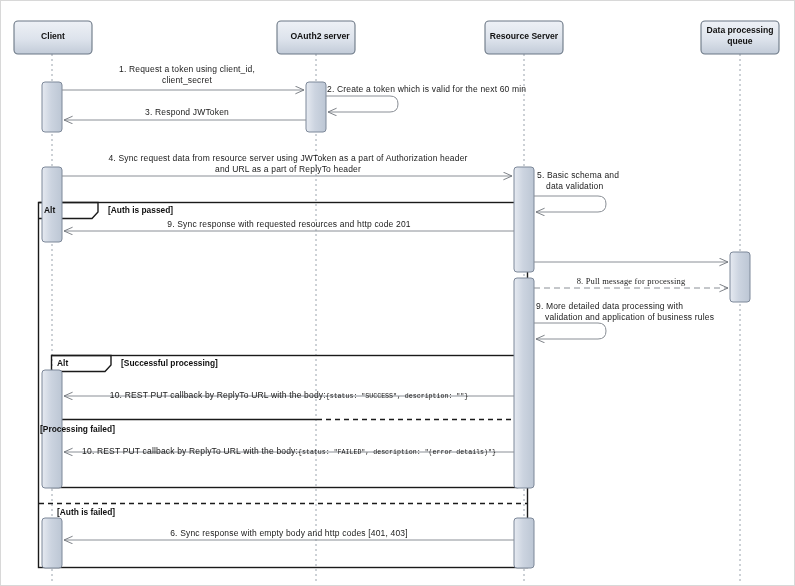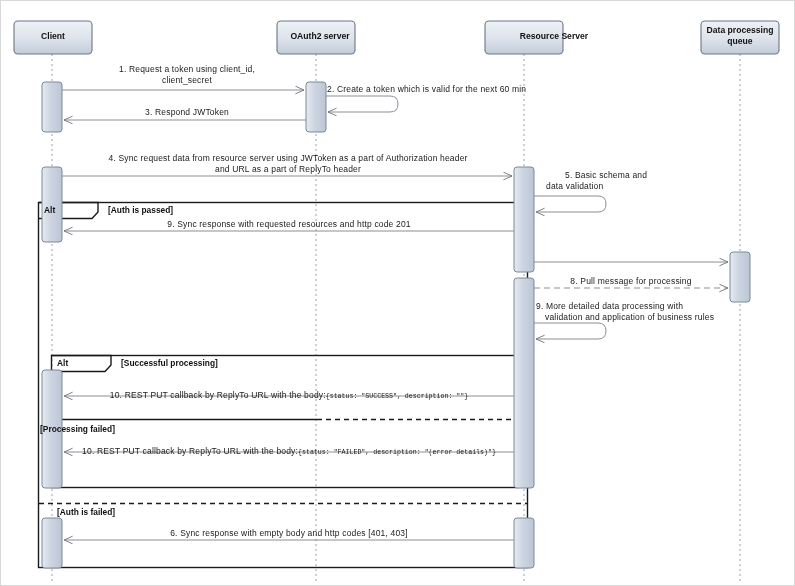--- a/index.html
+++ b/index.html
@@ -163,41 +163,41 @@
 
       <line x1="514" y1="452" x2="64" y2="452" marker-end="url(#oarrowL)"></line>
 
       <line x1="514" y1="540" x2="64" y2="540" marker-end="url(#oarrowL)"></line>
     </g>
 
   </svg>
 
   <div class="part-label" style="left:14px; top:31px; width:78px;">Client</div>
   <div class="part-label" style="left:277px; top:31px; width:86px;">OAuth2 server</div>
-  <div class="part-label" style="left:485px; top:31px; width:78px;padding-left:30px;">Resource Server</div>
+  <div class="part-label" style="left:485px; top:31px; width:78px;">Resource Server</div>
   <div class="part-label" style="left:701px; top:25px; width:78px;">Data processing
 queue</div>
 
   <div class="lbl ctr" style="left:62px; top:64px; width:250px;">1. Request a token using client_id,</div>
   <div class="lbl ctr" style="left:62px; top:75px; width:250px;">client_secret</div>
 
   <div class="lbl" style="left:327px; top:84px;">2. Create a token which is valid for the next 60 min</div>
 
   <div class="lbl ctr" style="left:62px; top:107px; width:250px;"><span>3. Respond </span><span class="ital">JWToken</span></div>
 
   <div class="lbl ctr" style="left:62px; top:153px; width:452px;"><span>4. Sync request data from resource server using </span><span class="ital">JWToken</span><span> as a part of Authorization header</span></div>
   <div class="lbl ctr" style="left:62px; top:164px; width:452px;">and URL as a part of ReplyTo header</div>
 
-  <div class="lbl" style="left:537px; top:170px;margin-left:28px;">5. Basic schema and</div>
+  <div class="lbl" style="left:537px; top:170px;">5. Basic schema and</div>
   <div class="lbl" style="left:546px; top:181px;">data validation</div>
 
   <div class="lbl ctr" style="left:64px; top:219px; width:450px;">9. Sync response with requested resources and http code 201</div>
 
 
-  <div class="lbl ctr" style="left:534px; top:276px; width:194px;">8. Pull message for processing</div>
+  <div class="lbl ctr" style="left:534px; top:276px; width:194px;font-family:Liberation Serif, serif;">8. Pull message for processing</div>
 
   <div class="lbl" style="left:536px; top:301px;">9. More detailed data processing with</div>
   <div class="lbl" style="left:545px; top:312px;">validation and application of business rules</div>
 
   <div style="position:absolute; left:64px; top:384px; width:450px; text-align:center;"><span class="lbl" style="position:static;">10. REST PUT callback by ReplyTo URL with the body:</span><span class="lbl mono" style="position:static;">{status: "SUCCESS", description: ""}</span></div>
 
   <div style="position:absolute; left:64px; top:440px; width:450px; text-align:center;"><span class="lbl" style="position:static;">10. REST PUT callback by ReplyTo URL with the body:</span><span class="lbl mono" style="position:static;">{status: "FAILED", description: "(error details)"}</span></div>
 
   <div class="lbl ctr" style="left:64px; top:528px; width:450px;">6. Sync response with empty body and http codes [401, 403]</div>
 

